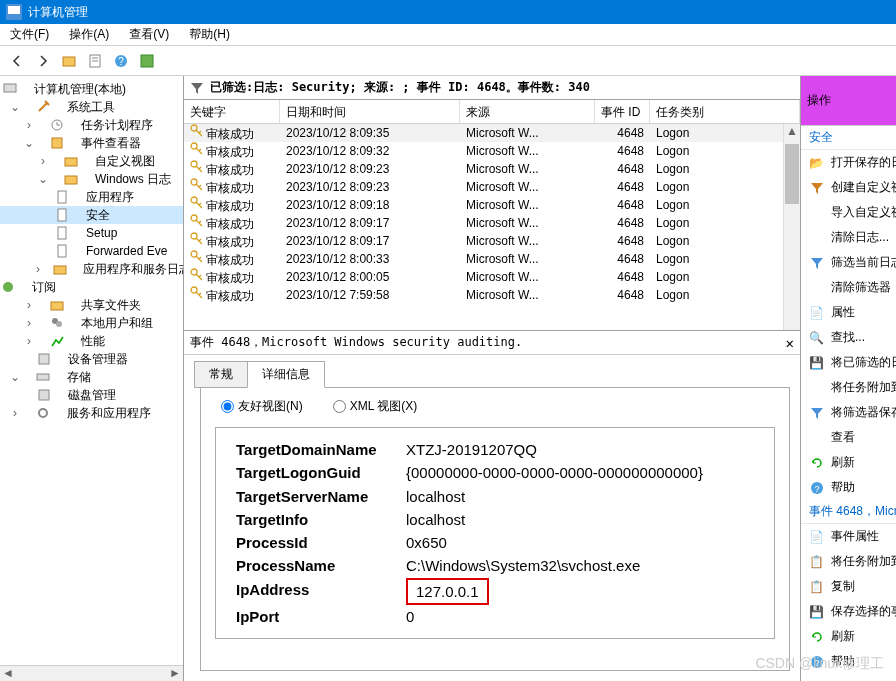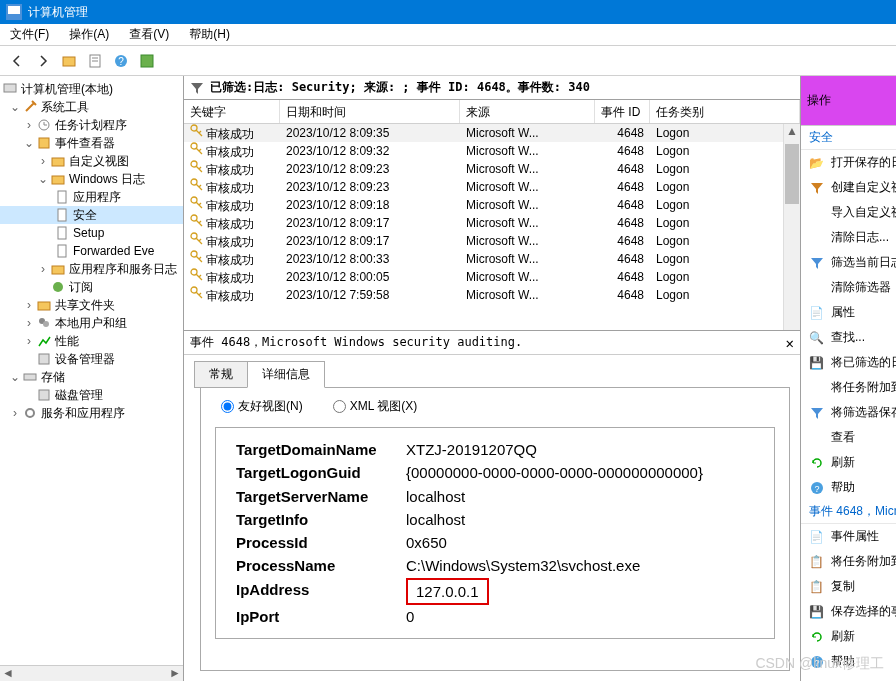--- a/index.html
+++ b/index.html
@@ -7,21 +7,21 @@
 .titlebar { background: #0078d7; color: #fff; height: 24px; display: flex; align-items: center; padding: 0 6px; }
 .titlebar .icon { width: 16px; height: 16px; margin-right: 6px; background: #fff; display: inline-block; }
 .menubar { height: 22px; display: flex; align-items: center; border-bottom: 1px solid #d0d0d0; }
 .menubar span { padding: 2px 10px; cursor: default; }
 .toolbar { height: 30px; display: flex; align-items: center; gap: 4px; padding: 2px 6px; border-bottom: 1px solid #d0d0d0; }
 .tbtn { width: 22px; height: 22px; border: 1px solid transparent; display: flex; align-items: center; justify-content: center; cursor: pointer; }
 .main { display: flex; height: 605px; }
 .tree { width: 184px; border-right: 1px solid #a0a0a0; overflow: hidden; padding-top: 4px; background: #fff; position: relative; }
 .tree-scroll { position: absolute; bottom: 0; left: 0; right: 0; height: 16px; background: #f0f0f0; border-top: 1px solid #ccc; display:flex; justify-content:space-between;}
 .tree-scroll span{width:16px;text-align:center;color:#666;}
-.trow { display: flex; align-items: center; height: 18px; white-space: nowrap; cursor: default; padding-right: 4px;}
+.trow { display: flex; align-items: center; height: 18px; white-space: nowrap; cursor: default; padding-right: 4px; gap: 13px;}
 .trow.sel { background: #cce8ff; }
 .trow .tw { width: 14px; text-align: center; color: #666; }
 .trow .ic { width: 16px; height: 16px; margin-right: 3px; display: inline-flex; align-items:center; justify-content:center; }
 .center { flex: 1; display: flex; flex-direction: column; border-right: 1px solid #a0a0a0; }
 .filterbar { height: 24px; border-bottom: 1px solid #a0a0a0; display: flex; align-items: center; padding: 0 6px; font-family: SimSun, monospace; font-size: 12px; background: #fff; font-weight: bold;}
 .filterbar .fic { margin-right: 6px; color: #555;}
 .grid { flex: 0 0 auto; height: 230px; overflow: hidden; position: relative; }
 .ghead { display: flex; background: #fff; border-bottom: 1px solid #d0d0d0; height: 24px; }
 .gcol { border-right: 1px solid #e0e0e0; padding: 4px 6px; font-size: 12px; }
 .grow { display: flex; height: 18px; align-items: center; }
@@ -198,21 +198,21 @@
       </div>
     <div class="trow" style="padding-left:36px">
         <span class="tw">›</span>
         <span class="ic">
           <svg width="14" height="14">
             <rect x="1" y="4" width="12" height="8" fill="#f5c65d" stroke="#c08020"></rect>
           </svg>
         </span>
         <span>应用程序和服务日志</span>
       </div>
-    <div class="trow" style="padding-left:50px">
+    <div class="trow" style="">
         <span class="ic">
           <svg width="14" height="14">
             <circle cx="7" cy="7" r="5" fill="#6ab04c"></circle>
           </svg>
         </span>
         <span>订阅</span>
       </div>
     <div class="trow" style="padding-left:22px">
         <span class="tw">›</span>
         <span class="ic">

